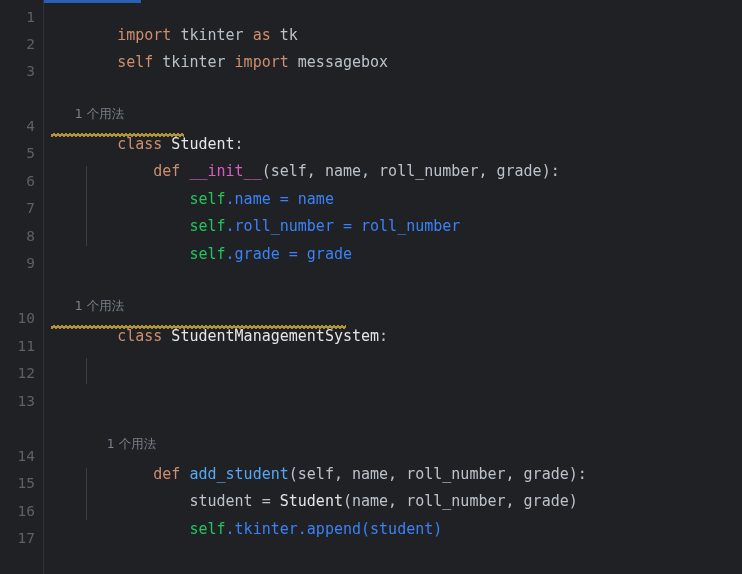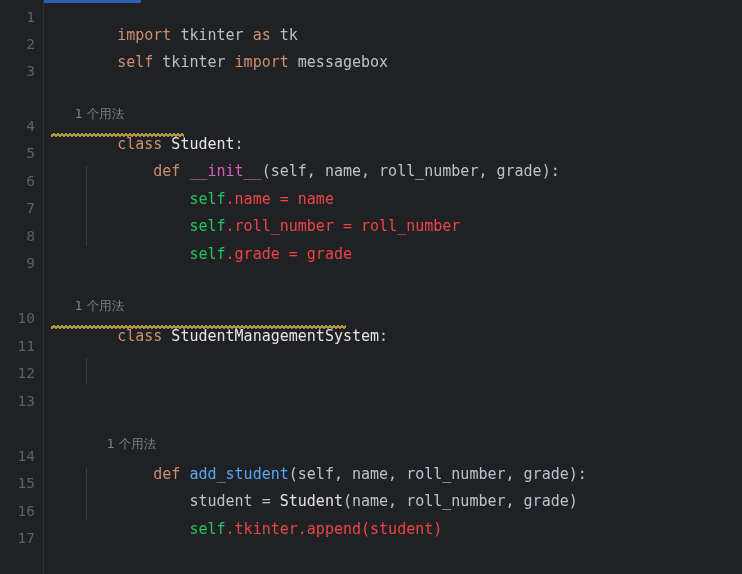--- a/index.html
+++ b/index.html
@@ -107,21 +107,21 @@
 
   
   .kw       { color: #cf8e6d; }   
   .mod      { color: #b9c0c9; }   
   .plain    { color: #bcc2cb; }
   .self     { color: #22c55e; }   
   .dunder   { color: #d95cc0; }   
   .fnname   { color: #56a8f5; }   
   .clsref   { color: #e5e5e5; }   
   .punct    { color: #bcc2cb; }
-  .attr     { color: #ef4444; }
+  .attr     { color: #3b82f6; }
 </style>
 </head>
 <body>
 
 <div id="editor-root">
 
   <div id="progress-track">
     <div id="progress-fill" style="width: 19%;"></div>
   </div>
 

